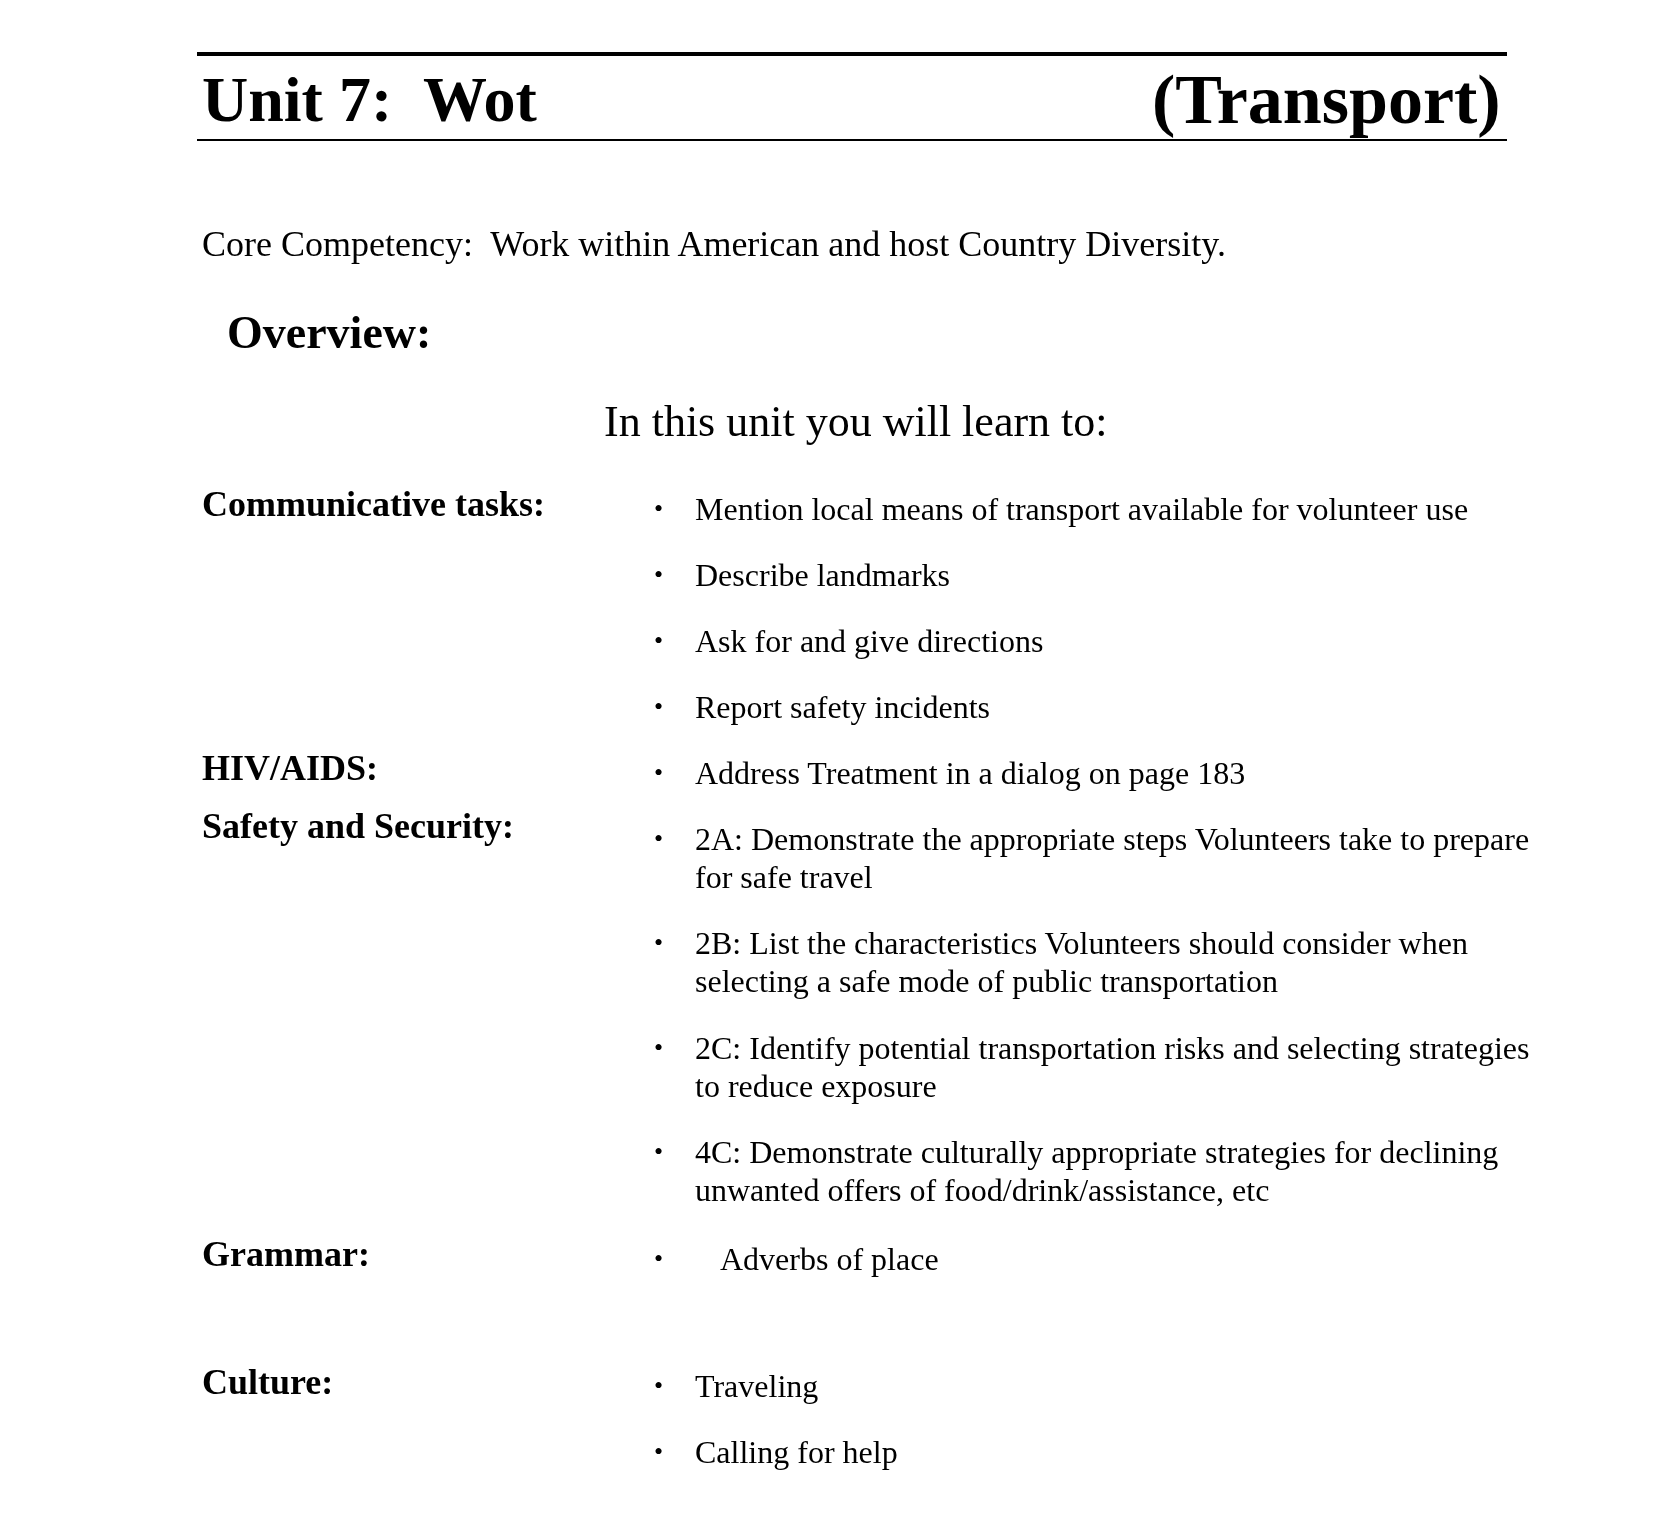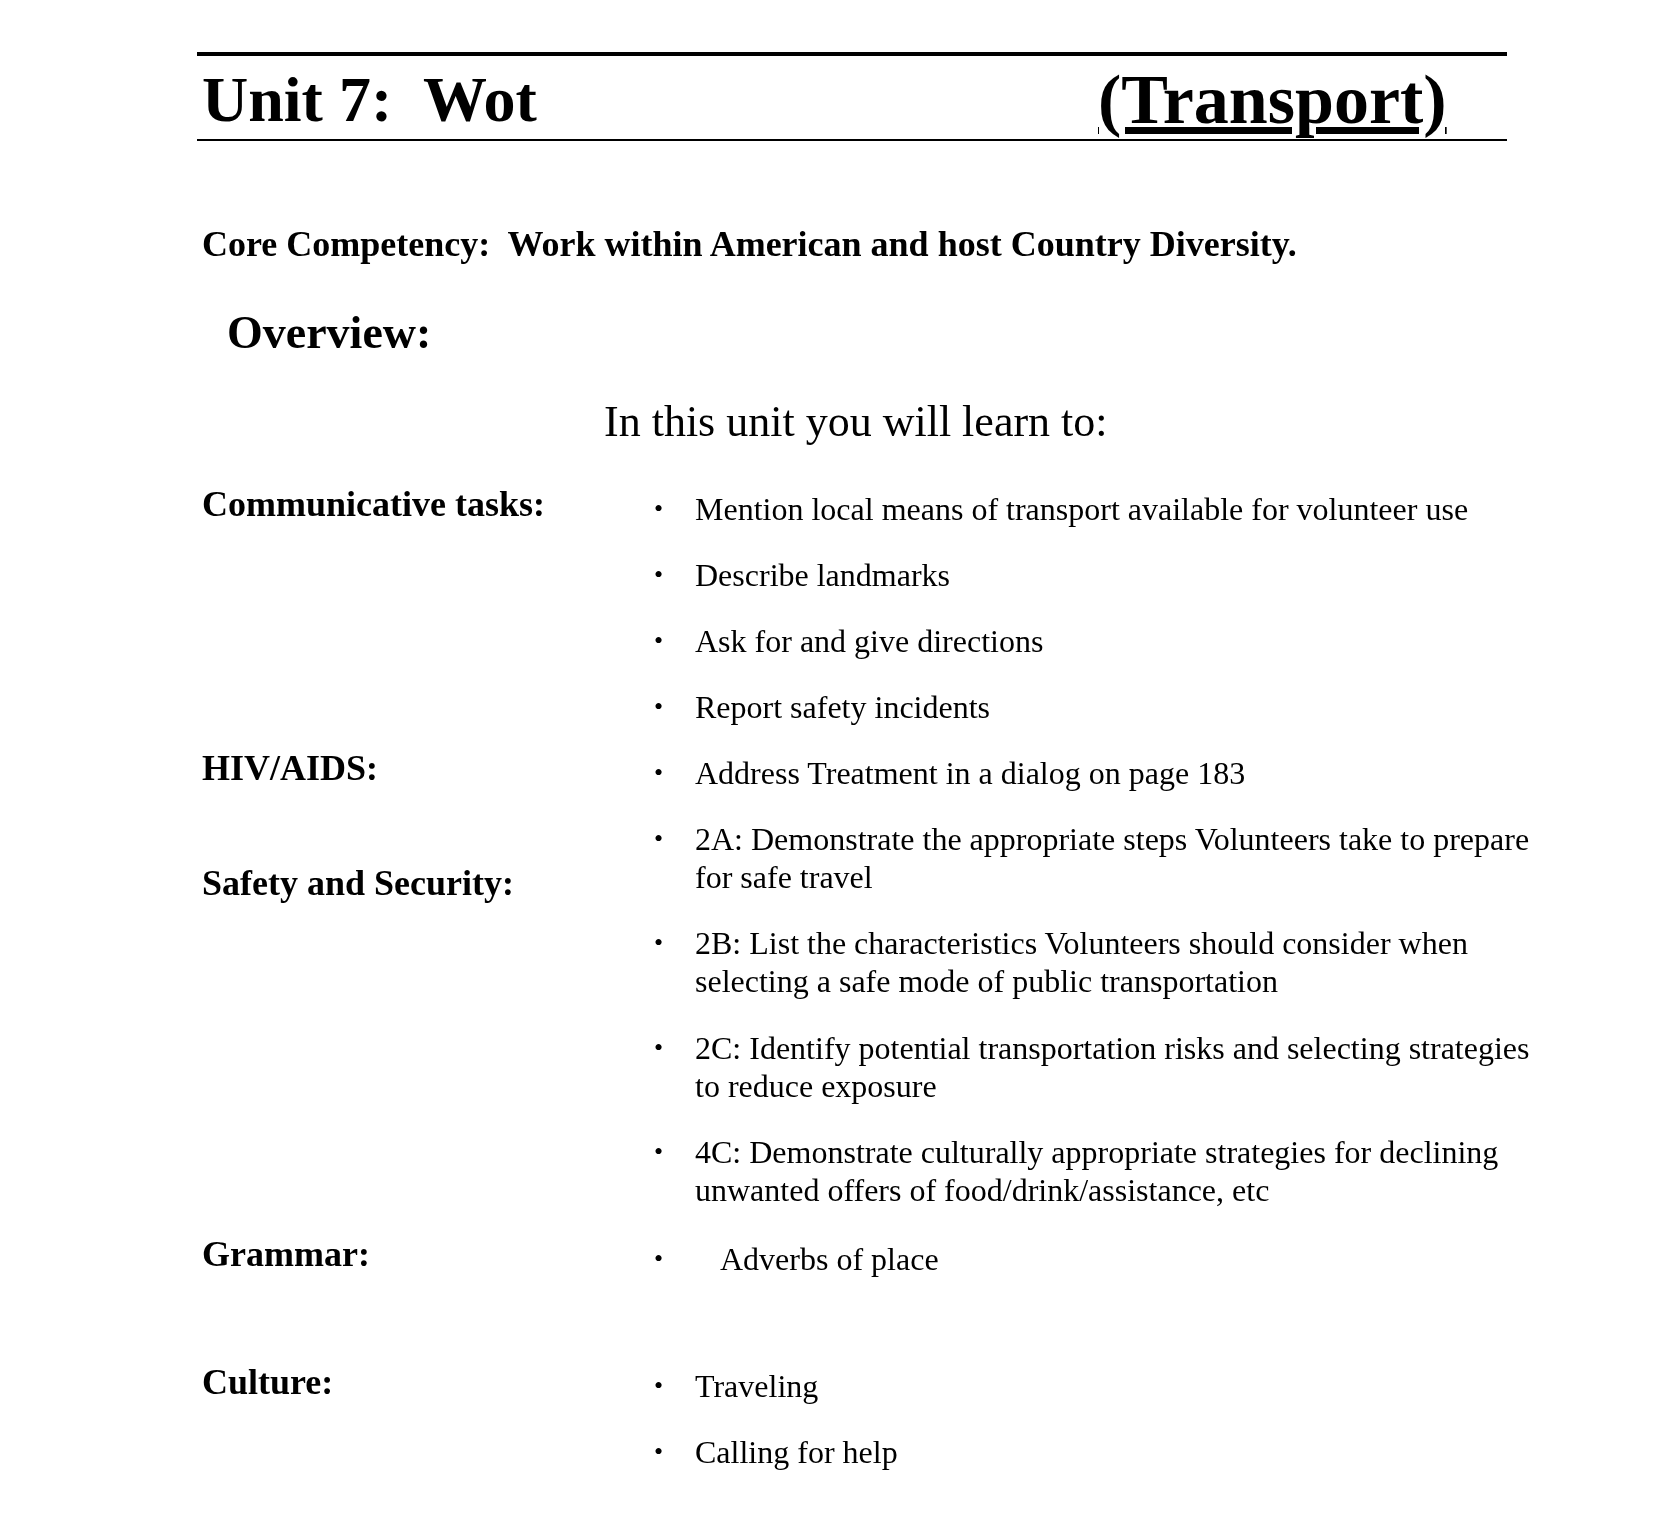--- a/index.html
+++ b/index.html
@@ -35,34 +35,33 @@
       position: absolute;
       left: 202px;
       top: 60px;
       font-size: 64px;
       font-weight: bold;
       line-height: 80px;
       white-space: pre;
     }
     .title-right {
       position: absolute;
-      left: 1098px;
+      left: 1152px;
       top: 60px;
       font-size: 70px;
       font-weight: bold;
       line-height: 80px;
       white-space: pre;
-      text-decoration: underline;
     }
     .core {
       position: absolute;
       left: 202px;
       top: 222px;
       font-size: 36px;
-      font-weight: bold;
+      font-weight: normal;
       line-height: 44px;
       white-space: pre;
     }
     .overview {
       position: absolute;
       left: 202px;
       top: 306px;
       font-size: 46px;
       font-weight: bold;
       line-height: 54px;
@@ -133,21 +132,21 @@
   <span class="bullet">•</span>
   <span class="text">Report safety incidents</span>
 </div>
 
 <div class="section-label" style="top:746px">HIV/AIDS:</div>
 <div class="item" style="top:754px">
   <span class="bullet">•</span>
   <span class="text">Address Treatment in a dialog on page 183</span>
 </div>
 
-<div class="section-label" style="top:861px">Safety and Security:</div>
+<div class="section-label" style="top:804px">Safety and Security:</div>
 <div class="item" style="top:820px">
   <span class="bullet">•</span>
   <span class="text">2A: Demonstrate the appropriate steps Volunteers take to prepare for safe travel</span>
 </div>
 <div class="item" style="top:924px">
   <span class="bullet">•</span>
   <span class="text">2B: List the characteristics Volunteers should consider when selecting a safe mode of public transportation</span>
 </div>
 <div class="item" style="top:1029px">
   <span class="bullet">•</span>

